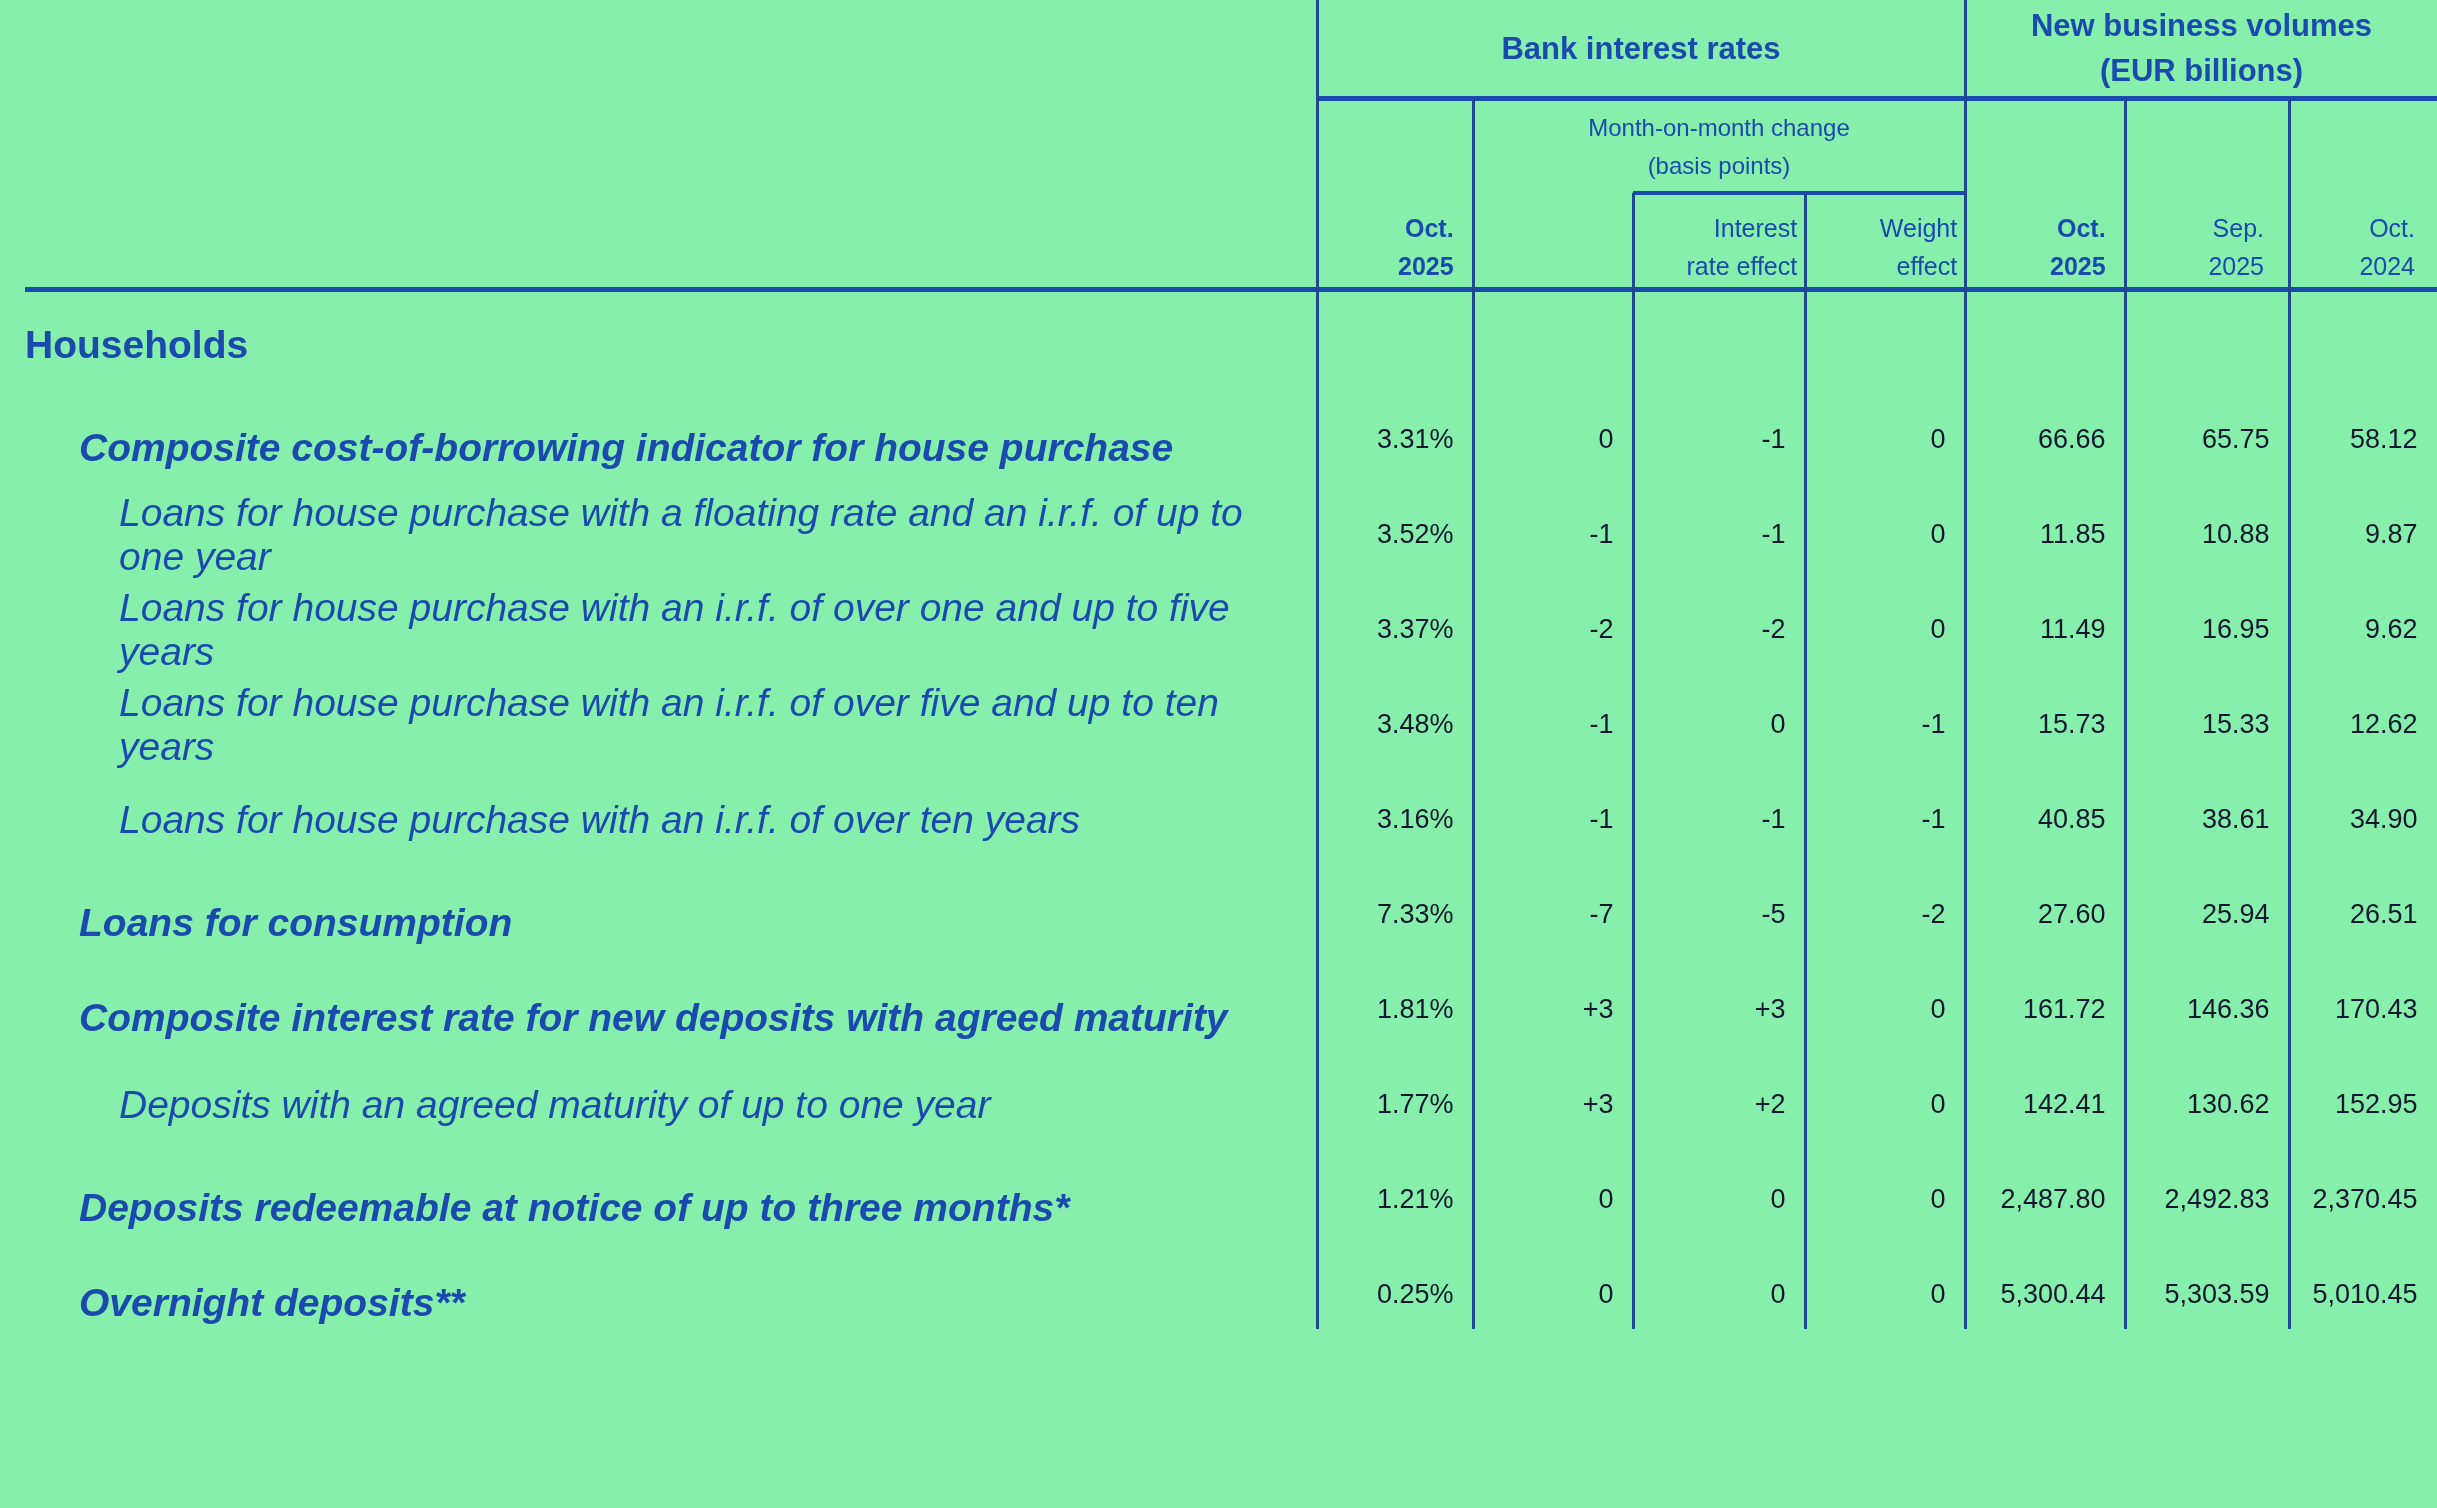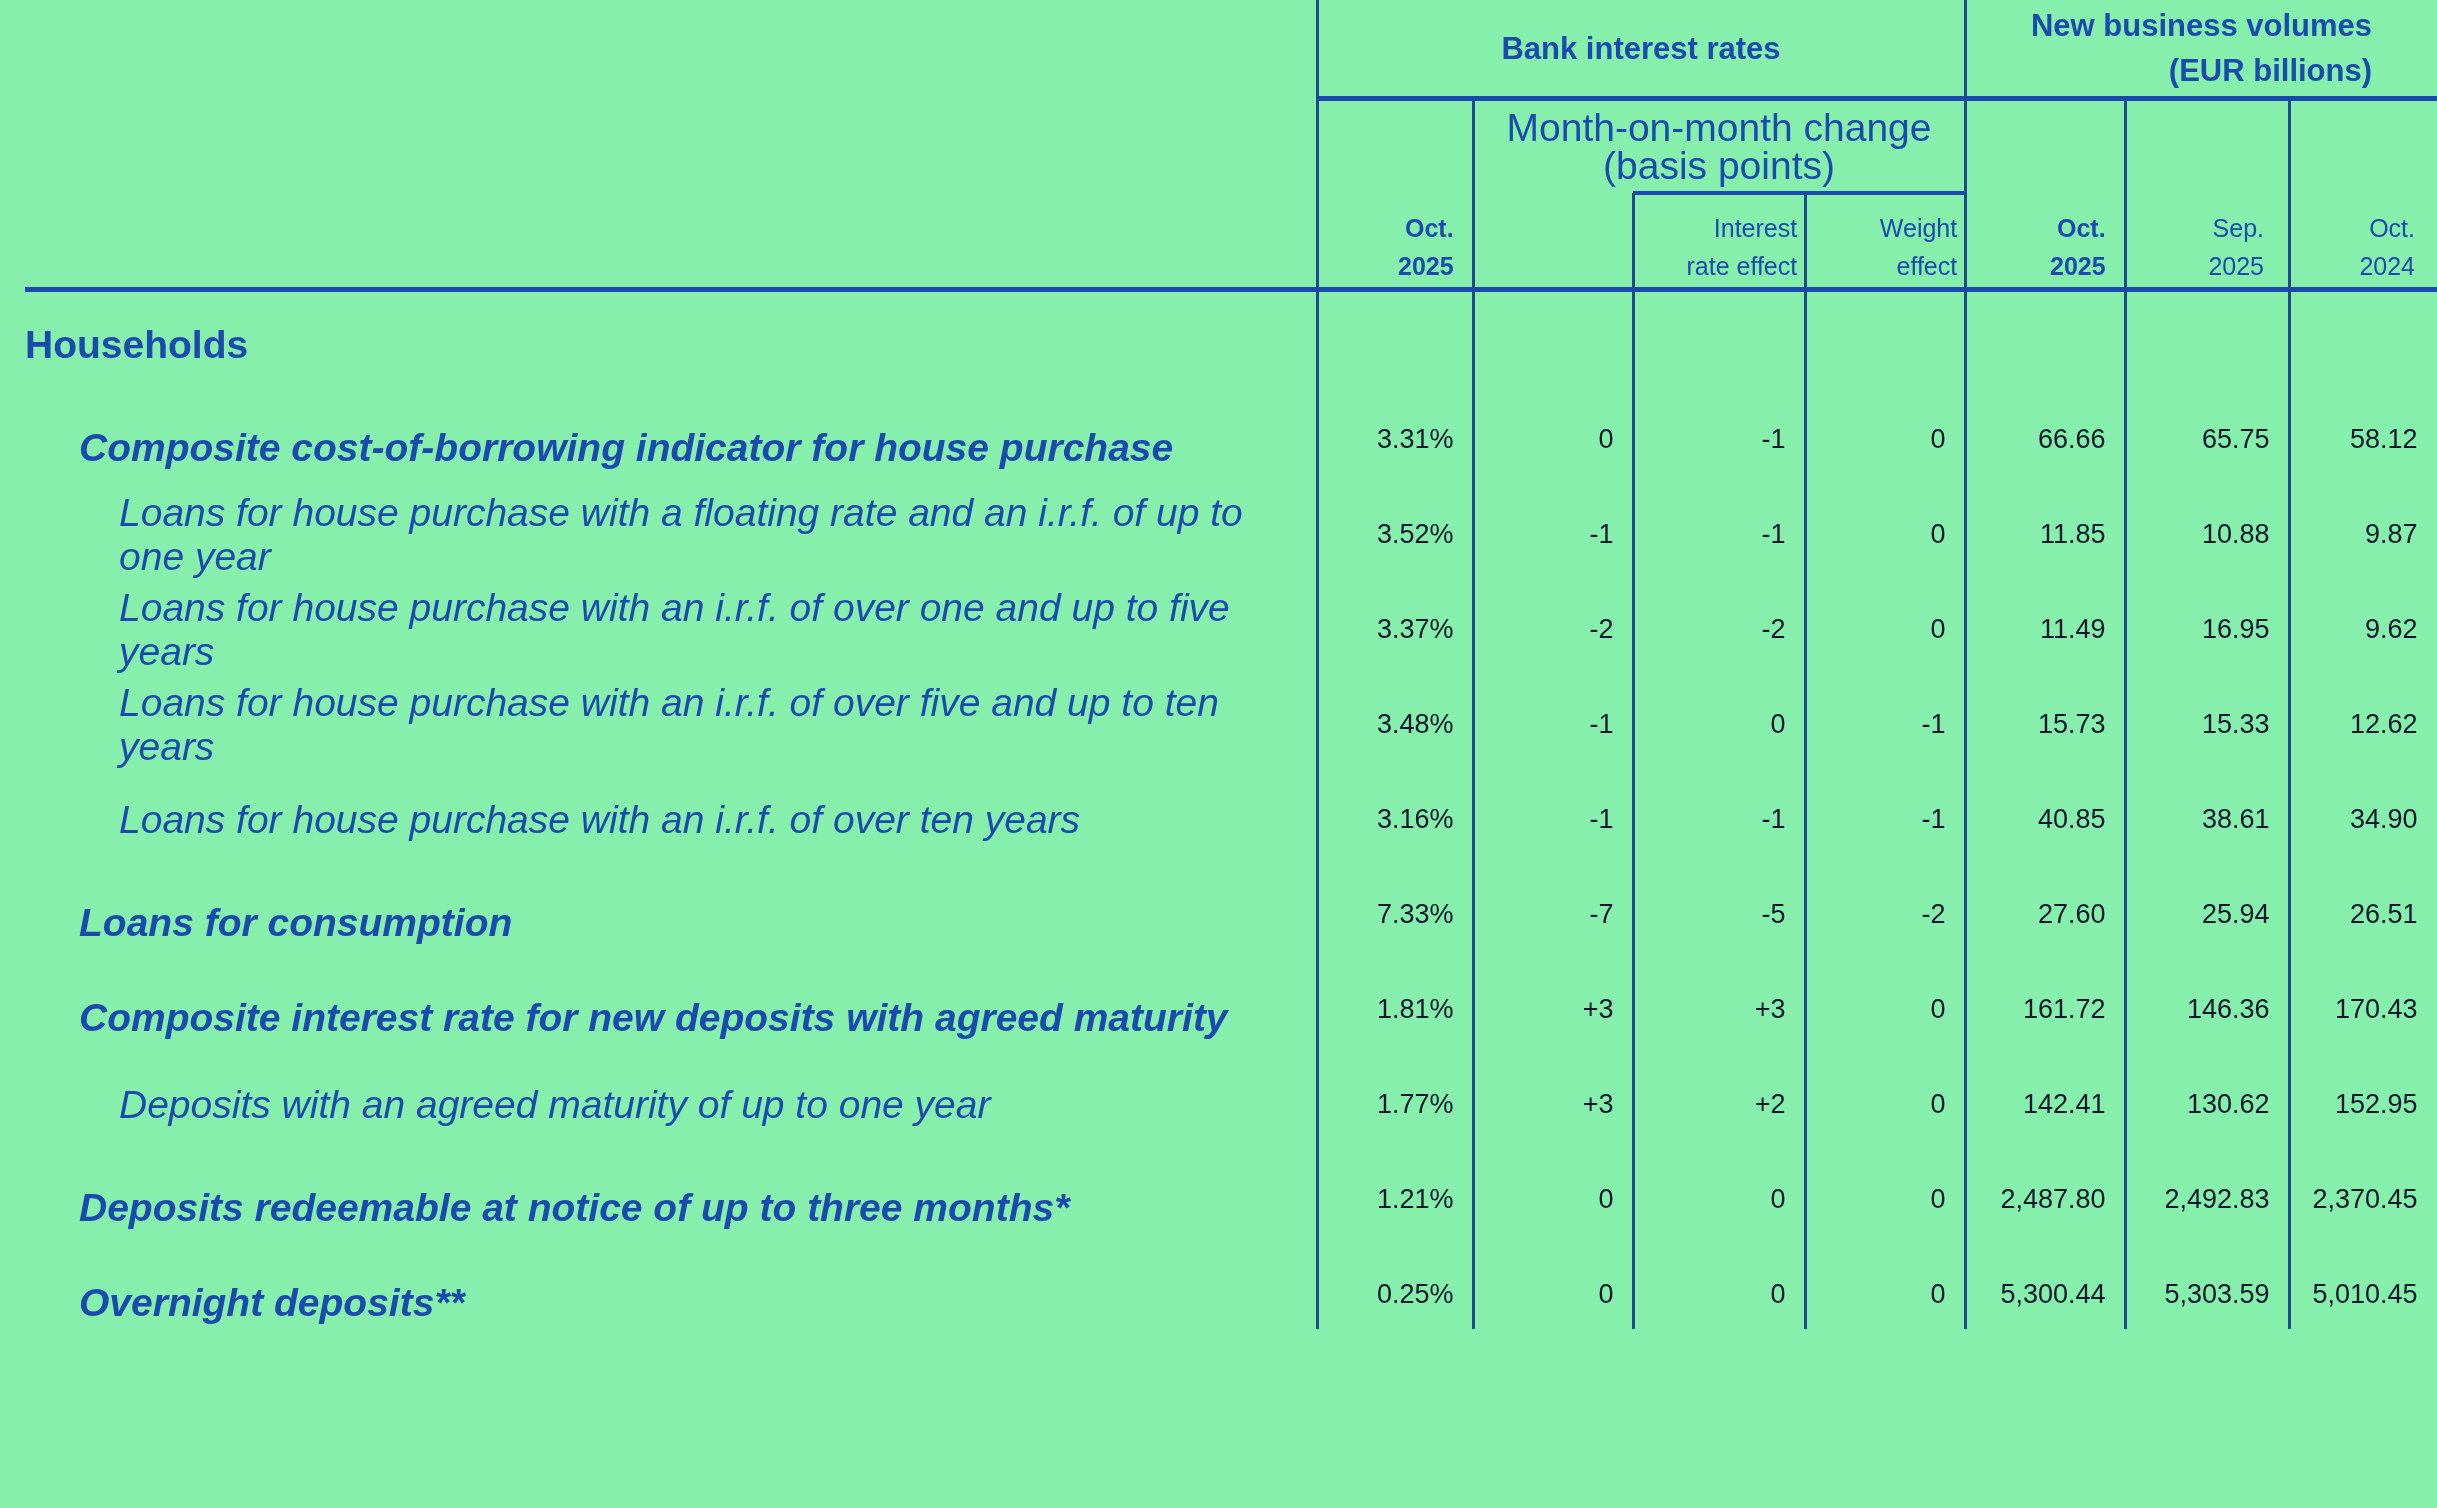--- a/index.html
+++ b/index.html
@@ -7,21 +7,21 @@
     position:relative;width:2438px;height:1509px;background:#86efac;overflow:hidden;
     font-family:"Liberation Sans",sans-serif;color:#1a4aad;
   }
   
   .vline{position:absolute;width:2.6px;background:#20488f;}
   .hline{position:absolute;height:4.5px;background:#1a4aad;}
   
   .hdr{position:absolute;white-space:pre-line;text-align:center;}
   .hdr-group{font-size:31px;font-weight:bold;line-height:45px;
     display:flex;align-items:center;justify-content:center;}
-  .hdr-mom{font-size:39px;line-height:38px;}
+  .hdr-mom{font-size:24px;line-height:38px;}
   .hdr-col{font-size:25px;line-height:38px;text-align:right;
     display:flex;align-items:flex-end;justify-content:flex-end;box-sizing:border-box;}
   .bold{font-weight:bold;}
   
   .rows{position:absolute;left:0;top:287px;width:2438px;padding-top:10.4px;}
   .row{display:grid;grid-template-columns:1317px 156px 160px 172px 160px 160px 164px 148px;
     height:95px;align-items:center;}
   .lbl{font-size:39px;color:#1a4aad;box-sizing:border-box;}
   .ind0{padding-left:25px;}
   .ind1{padding-left:79px;}
@@ -42,21 +42,21 @@
 
   <div class="vline" style="left:1316px;top:0;height:1329px;"></div>
   <div class="vline" style="left:1472px;top:99px;height:1230px;"></div>
   <div class="vline" style="left:1632px;top:193px;height:1136px;"></div>
   <div class="vline" style="left:1804px;top:193px;height:1136px;"></div>
   <div class="vline" style="left:1964px;top:0;height:1329px;"></div>
   <div class="vline" style="left:2124px;top:99px;height:1230px;"></div>
   <div class="vline" style="left:2288px;top:99px;height:1230px;"></div>
 
   <div class="hdr hdr-group" style="left:1317px;top:0;width:648px;height:96px;">Bank interest rates</div>
-  <div class="hdr hdr-group" style="left:1965px;top:0;width:473px;height:96px;text-align:right;">New business volumes
+  <div class="hdr hdr-group" style="left:1965px;top:0;width:473px;height:96px;">New business volumes
 (EUR billions)</div>
 
   <div class="hdr hdr-mom" style="left:1473px;top:109px;width:492px;">Month-on-month change
 (basis points)</div>
 
   <div class="hdr hdr-col bold" style="left:1317px;top:188px;width:156px;height:97px;padding-right:19.4px;">Oct.
 2025</div>
   <div class="hdr hdr-col" style="left:1633px;top:188px;width:172px;height:97px;padding-right:7.8px;">Interest
 rate effect</div>
   <div class="hdr hdr-col" style="left:1805px;top:188px;width:160px;height:97px;padding-right:7.8px;">Weight

